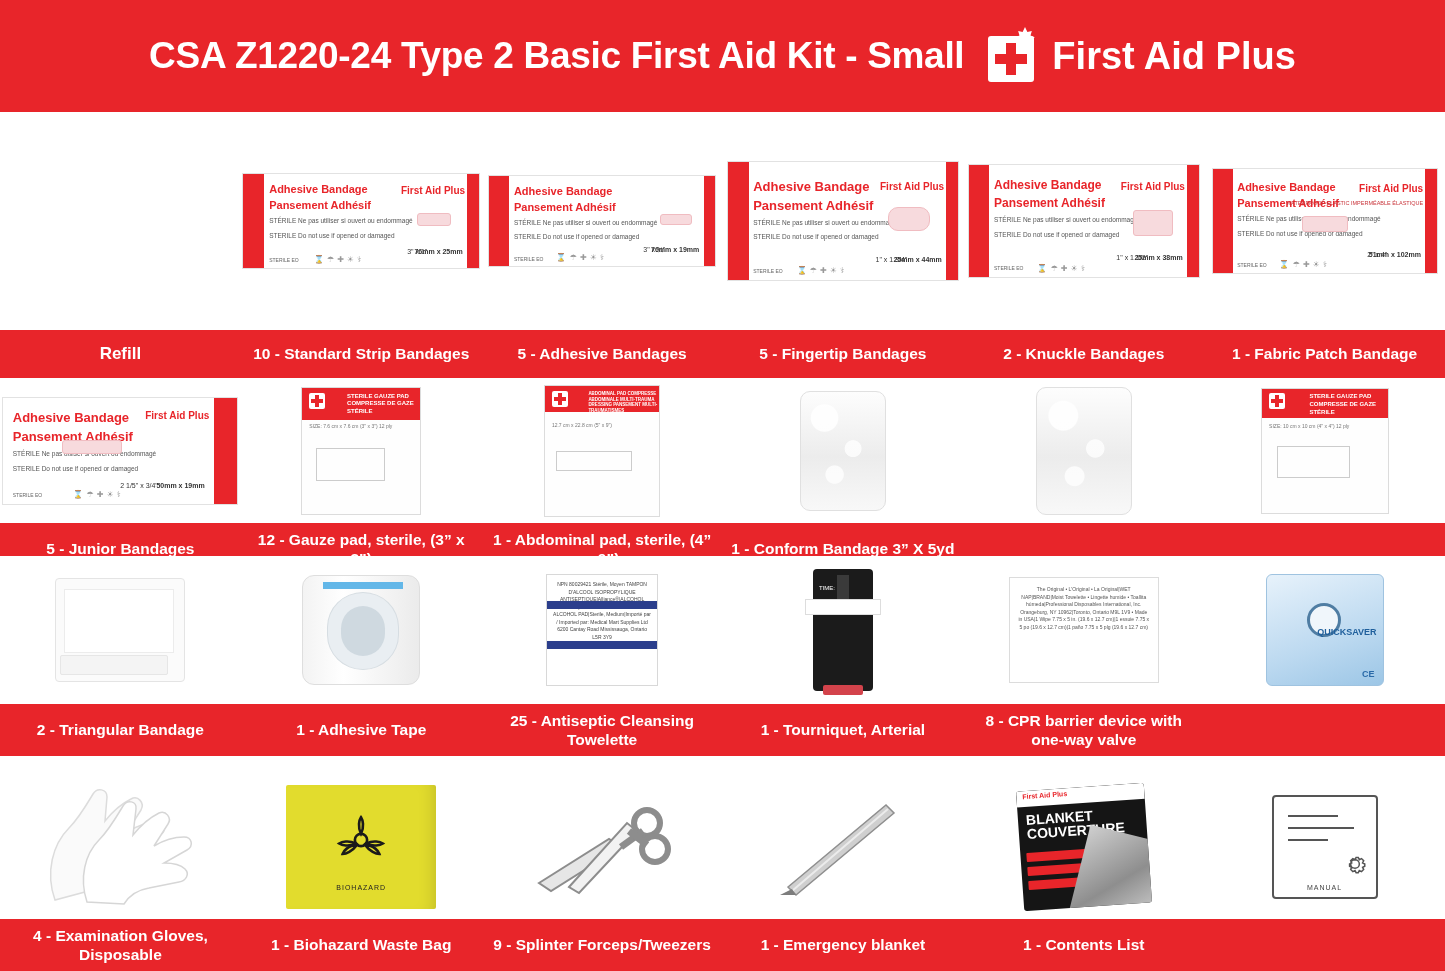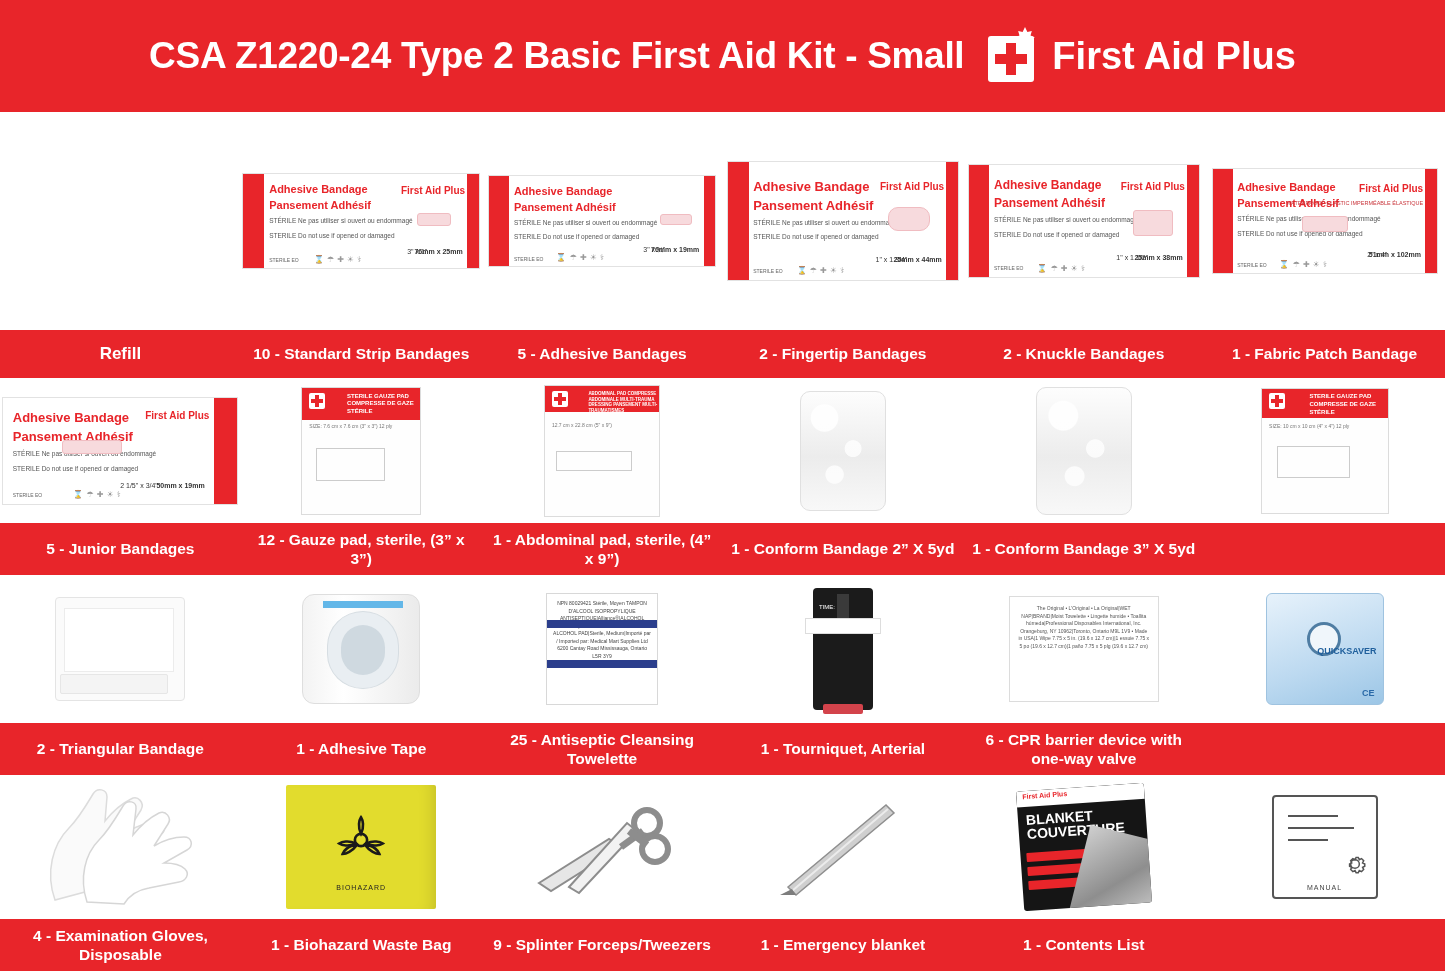--- a/index.html
+++ b/index.html
@@ -312,21 +312,21 @@
           <div class="sterile">STERILE EO</div>
           <div class="icons">⌛☂✚☀⚕</div>
         </div>
       </div>
     </div>
 
     <div class="labelrow six" style="height:48px;">
       <div class="label plain">Refill</div>
       <div class="label">10 - Standard Strip Bandages</div>
       <div class="label">5 -  Adhesive Bandages</div>
-      <div class="label">2 - Fingertip Bandages</div>
+      <div class="label">5 - Fingertip Bandages</div>
       <div class="label">2 - Knuckle Bandages</div>
       <div class="label">1 - Fabric Patch Bandage</div>
     </div>
   </div>
 
   <div class="rowblock" style="top:378px;">
     <div class="imgrow six" style="height:145px;">
 
       <div class="cell">
         <div class="wrap" style="width:236px;height:108px;">
@@ -383,26 +383,25 @@
           <div class="body-txt">SIZE: 10 cm x 10 cm (4" x 4") 12 ply</div>
           <div class="box" style="left:12%;top:46%;width:58%;height:26%;"></div>
         </div>
       </div>
     </div>
 
     <div class="labelrow six" style="height:52px;">
       <div class="label">5 - Junior Bandages</div>
       <div class="label">12 - Gauze pad, sterile, (3” x 3”)</div>
       <div class="label">1 - Abdominal pad, sterile,  (4” x 9”)</div>
-      <div class="label">1 - Conform Bandage 2” X 5yd</div>
       <div class="label">1 - Conform Bandage 3” X 5yd</div>
     </div>
   </div>
 
-  <div class="rowblock" style="top:575px;border-radius:30px;">
+  <div class="rowblock" style="top:556px;border-radius:30px;">
     <div class="imgrow six" style="height:148px;">
 
       <div class="cell">
         <div class="gauze-fold"></div>
       </div>
 
       <div class="cell">
         <div class="tape-roll">
           <div class="bluestrip"></div>
           <div class="hole"></div>
@@ -440,21 +439,21 @@
           <div class="ce">CE</div>
         </div>
       </div>
     </div>
 
     <div class="labelrow six" style="height:52px;">
       <div class="label">2 - Triangular Bandage</div>
       <div class="label">1 - Adhesive Tape</div>
       <div class="label">25 - Antiseptic Cleansing Towelette</div>
       <div class="label">1 - Tourniquet, Arterial</div>
-      <div class="label">6 - CPR barrier device with one-way valve</div>
+      <div class="label">8 - CPR barrier device with one-way valve</div>
     </div>
   </div>
 
   <div class="rowblock" style="top:775px;">
     <div class="imgrow six" style="height:144px;">
 
       <div class="cell">
         <svg class="glove-svg" width="170" height="130" viewBox="0 0 170 130" aria-hidden="true">
           <path d="M20 118 C10 90 18 62 34 46 C44 36 52 22 58 12 c4-7 14-5 14 3 l-2 24 c8-10 18-18 26-22 7-4 14 4 10 11 l-14 22 c10-6 22-10 30-10 8 0 10 9 3 13 l-24 14 c9 0 18 2 22 6 5 5 1 12-6 13 l-30 5 c-12 2-20 8-26 16 z" fill="#fafafa" stroke="#dcdcdc" stroke-width="1.5"></path>
           <path d="M52 120 C44 96 50 72 64 58 c10-10 18-24 24-34 4-7 14-5 13 3 l-3 26 c8-10 18-18 26-22 7-3 13 5 9 11 l-14 22 c10-6 22-9 30-9 8 0 10 9 3 13 l-23 13 c9 0 17 2 21 6 5 5 1 12-6 13 l-30 6 c-12 2-20 8-25 16 z" fill="#ffffff" stroke="#d6d6d6" stroke-width="1.5"></path>

